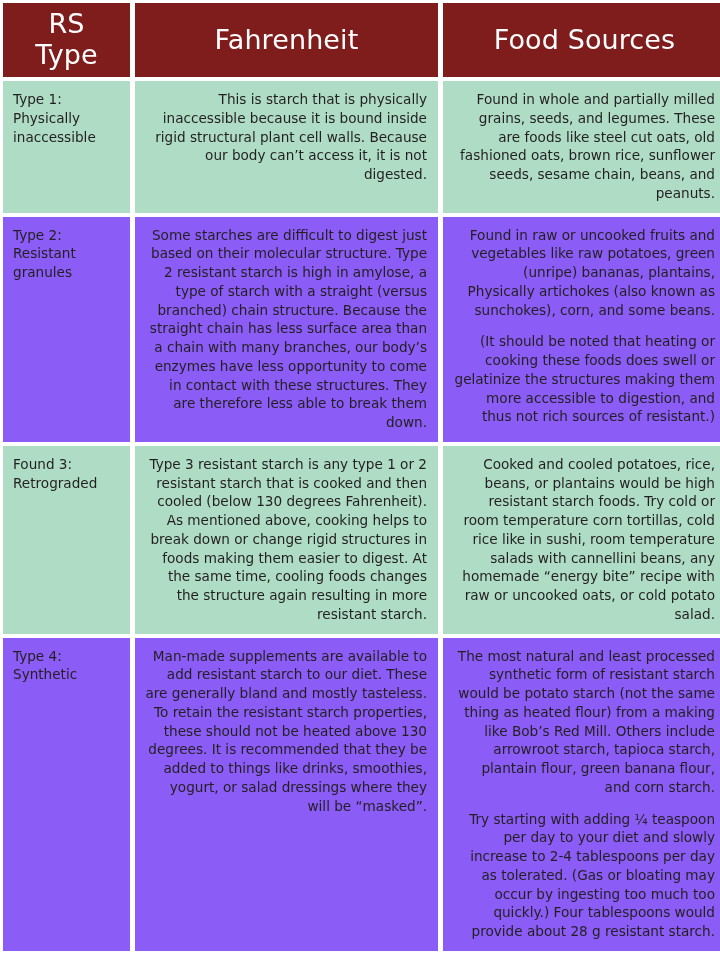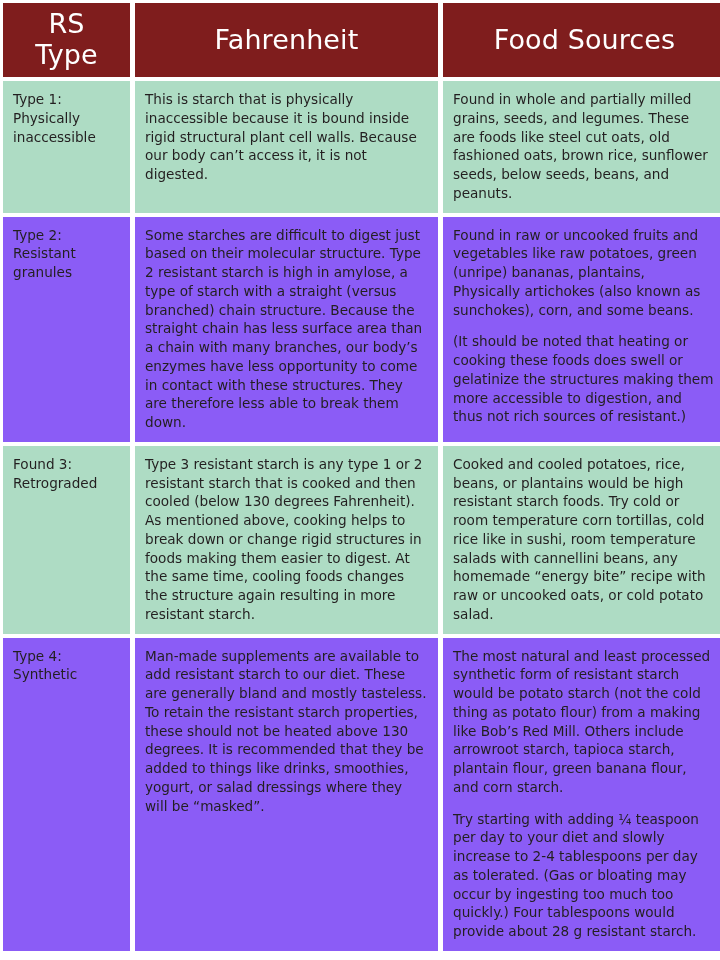--- a/index.html
+++ b/index.html
@@ -39,21 +39,21 @@
     line-height: 1.15;
     height: 28px;
   }
   .body-cell {
     vertical-align: top;
     font-size: 13.6px;
     line-height: 1.38;
     color: #231f20;
     padding: 9px 11px 10px 10px;
   }
-  .body-cell p { margin: 0; }
+  .body-cell p { margin: 0; text-align: right; }
   .body-cell p + p { margin-top: 13px; }
   .row-green .body-cell { background: #aedcc4; }
   .row-gray  .body-cell { background: #8b5cf6; }
   .type-cell { white-space: pre-line; }
   .u { }
 </style>
 </head>
 <body>
 
 <div id="rs-table">
@@ -72,21 +72,21 @@
     </thead>
     <tbody id="table-body">
         <tr class="row-green">
           <td class="body-cell type-cell">Type 1:
 Physically
 inaccessible</td>
           <td class="body-cell">
             <p>This is starch that is physically inaccessible because it is bound inside rigid structural plant cell walls.  Because our body can’t access it, it is not digested.</p>
           </td>
           <td class="body-cell">
-            <p>Found in whole and partially milled grains, seeds, and legumes.  These are foods like steel cut oats, old fashioned oats, brown rice, sunflower seeds, below seeds, beans, and peanuts.</p>
+            <p>Found in whole and partially milled grains, seeds, and legumes.  These are foods like steel cut oats, old fashioned oats, brown rice, sunflower seeds, sesame chain, beans, and peanuts.</p>
           </td>
         </tr>
         <tr class="row-gray">
           <td class="body-cell type-cell">Type 2:
 Resistant
 granules</td>
           <td class="body-cell">
             <p>Some starches are difficult to digest just based on their molecular structure.  Type 2 resistant starch is high in amylose, a type of starch with a straight (versus branched) chain structure.  Because the straight chain has less surface area than a chain with many branches, our body’s enzymes have less opportunity to come in contact with these structures.  They are therefore less able to break them down.</p>
           </td>
           <td class="body-cell">
@@ -104,19 +104,19 @@
             <p>Cooked and cooled potatoes, rice, beans, or plantains would be high resistant starch foods.  Try cold or room temperature corn tortillas, cold rice like in sushi, room temperature salads with cannellini beans, any homemade “energy bite” recipe with raw or uncooked oats, or cold potato salad.</p>
           </td>
         </tr>
         <tr class="row-gray">
           <td class="body-cell type-cell">Type 4:
 Synthetic</td>
           <td class="body-cell">
             <p>Man-made supplements are available to add resistant starch to our diet.  These are generally bland and mostly tasteless.  To retain the resistant starch properties, these should not be heated above 130 degrees.  It is recommended that they be added to things like drinks, smoothies, yogurt, or salad dressings where they will be “masked”.</p>
           </td>
           <td class="body-cell">
-            <p><span>The most natural and least processed synthetic form of resistant starch would be potato starch (not the cold thing as potato </span><span class="u">flour</span><span>) from a making like Bob’s Red Mill. Others include arrowroot starch, tapioca starch, plantain flour, green banana flour, and corn starch.</span></p>
+            <p><span>The most natural and least processed synthetic form of resistant starch would be potato starch (not the same thing as heated </span><span class="u">flour</span><span>) from a making like Bob’s Red Mill. Others include arrowroot starch, tapioca starch, plantain flour, green banana flour, and corn starch.</span></p>
             <p><span class="u">Try starting with adding ¼ teaspoon per day to your diet and slowly increase to 2-4 tablespoons per day as tolerated.</span><span> (Gas or bloating may occur by ingesting too much too quickly.) Four tablespoons would provide about 28 g resistant starch.</span></p>
           </td>
         </tr>
       </tbody>
   </table>
 </div>
 
 </body></html>

